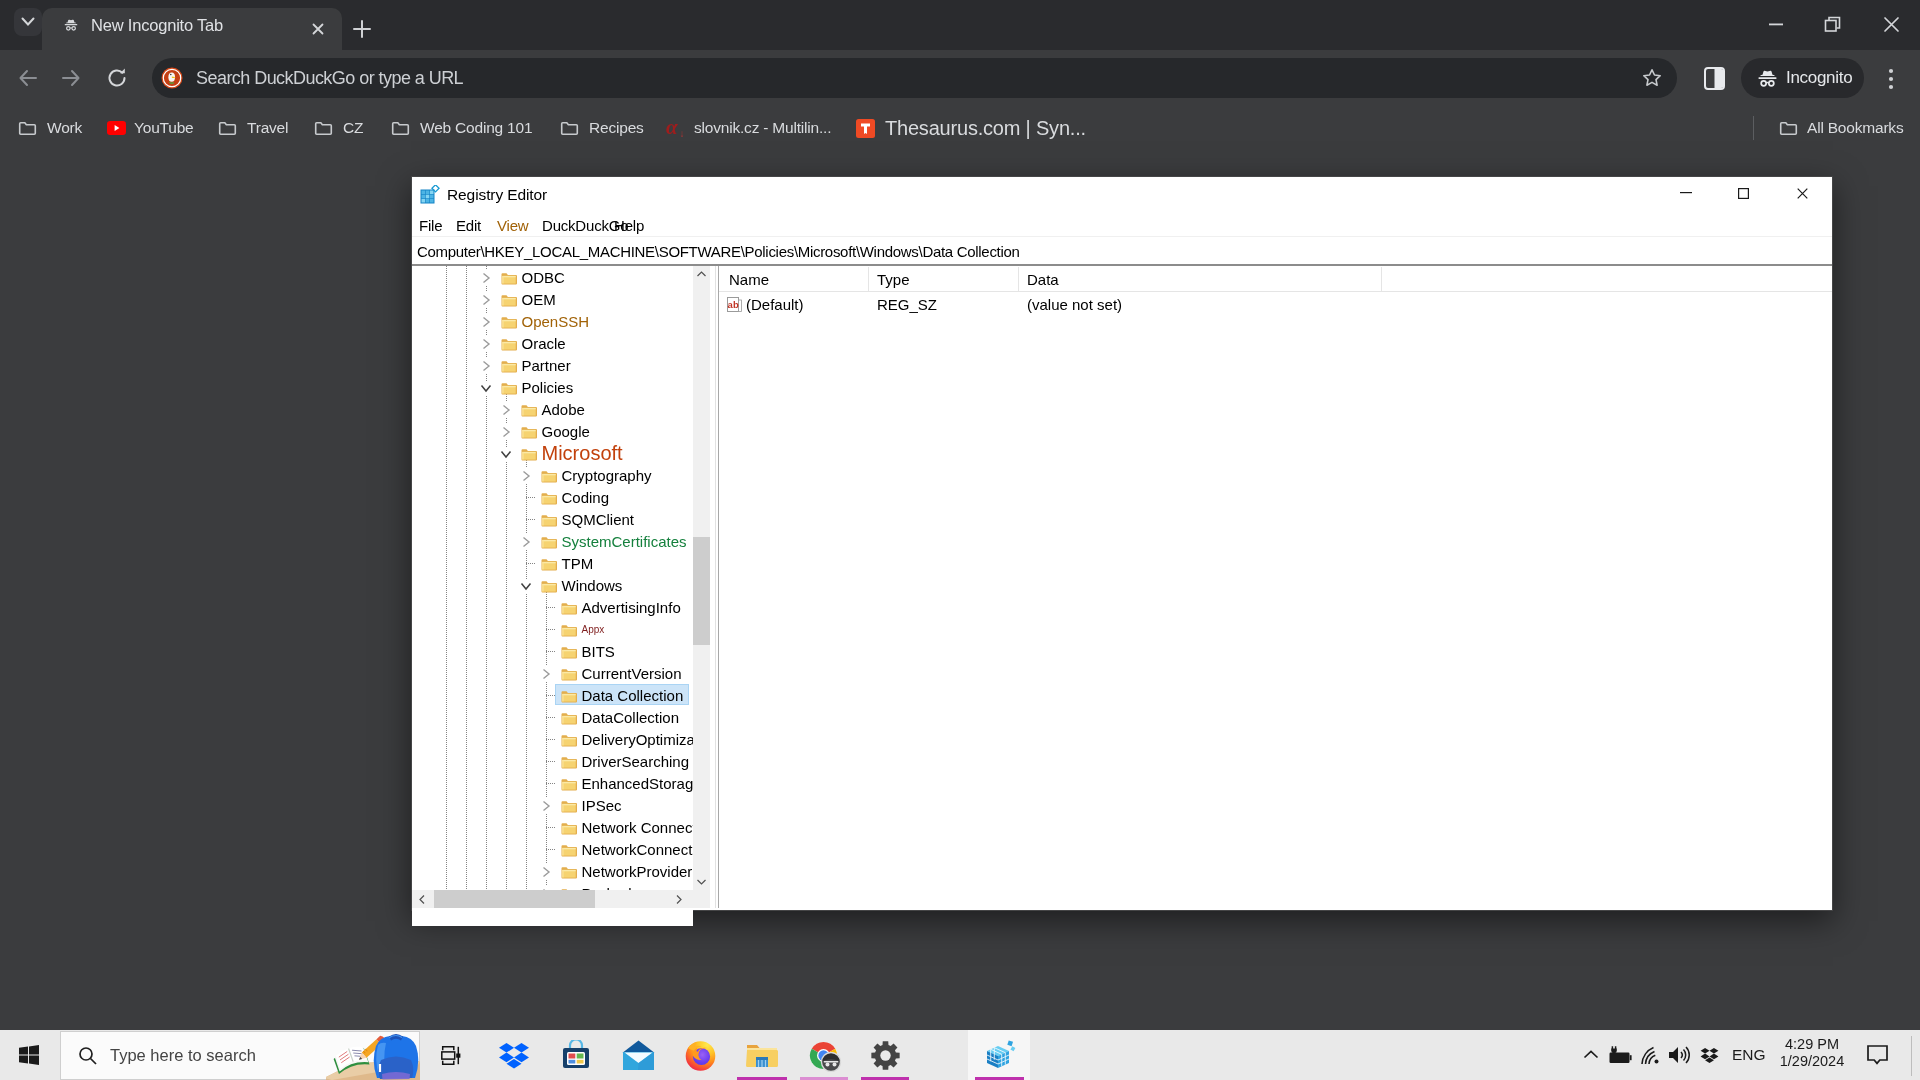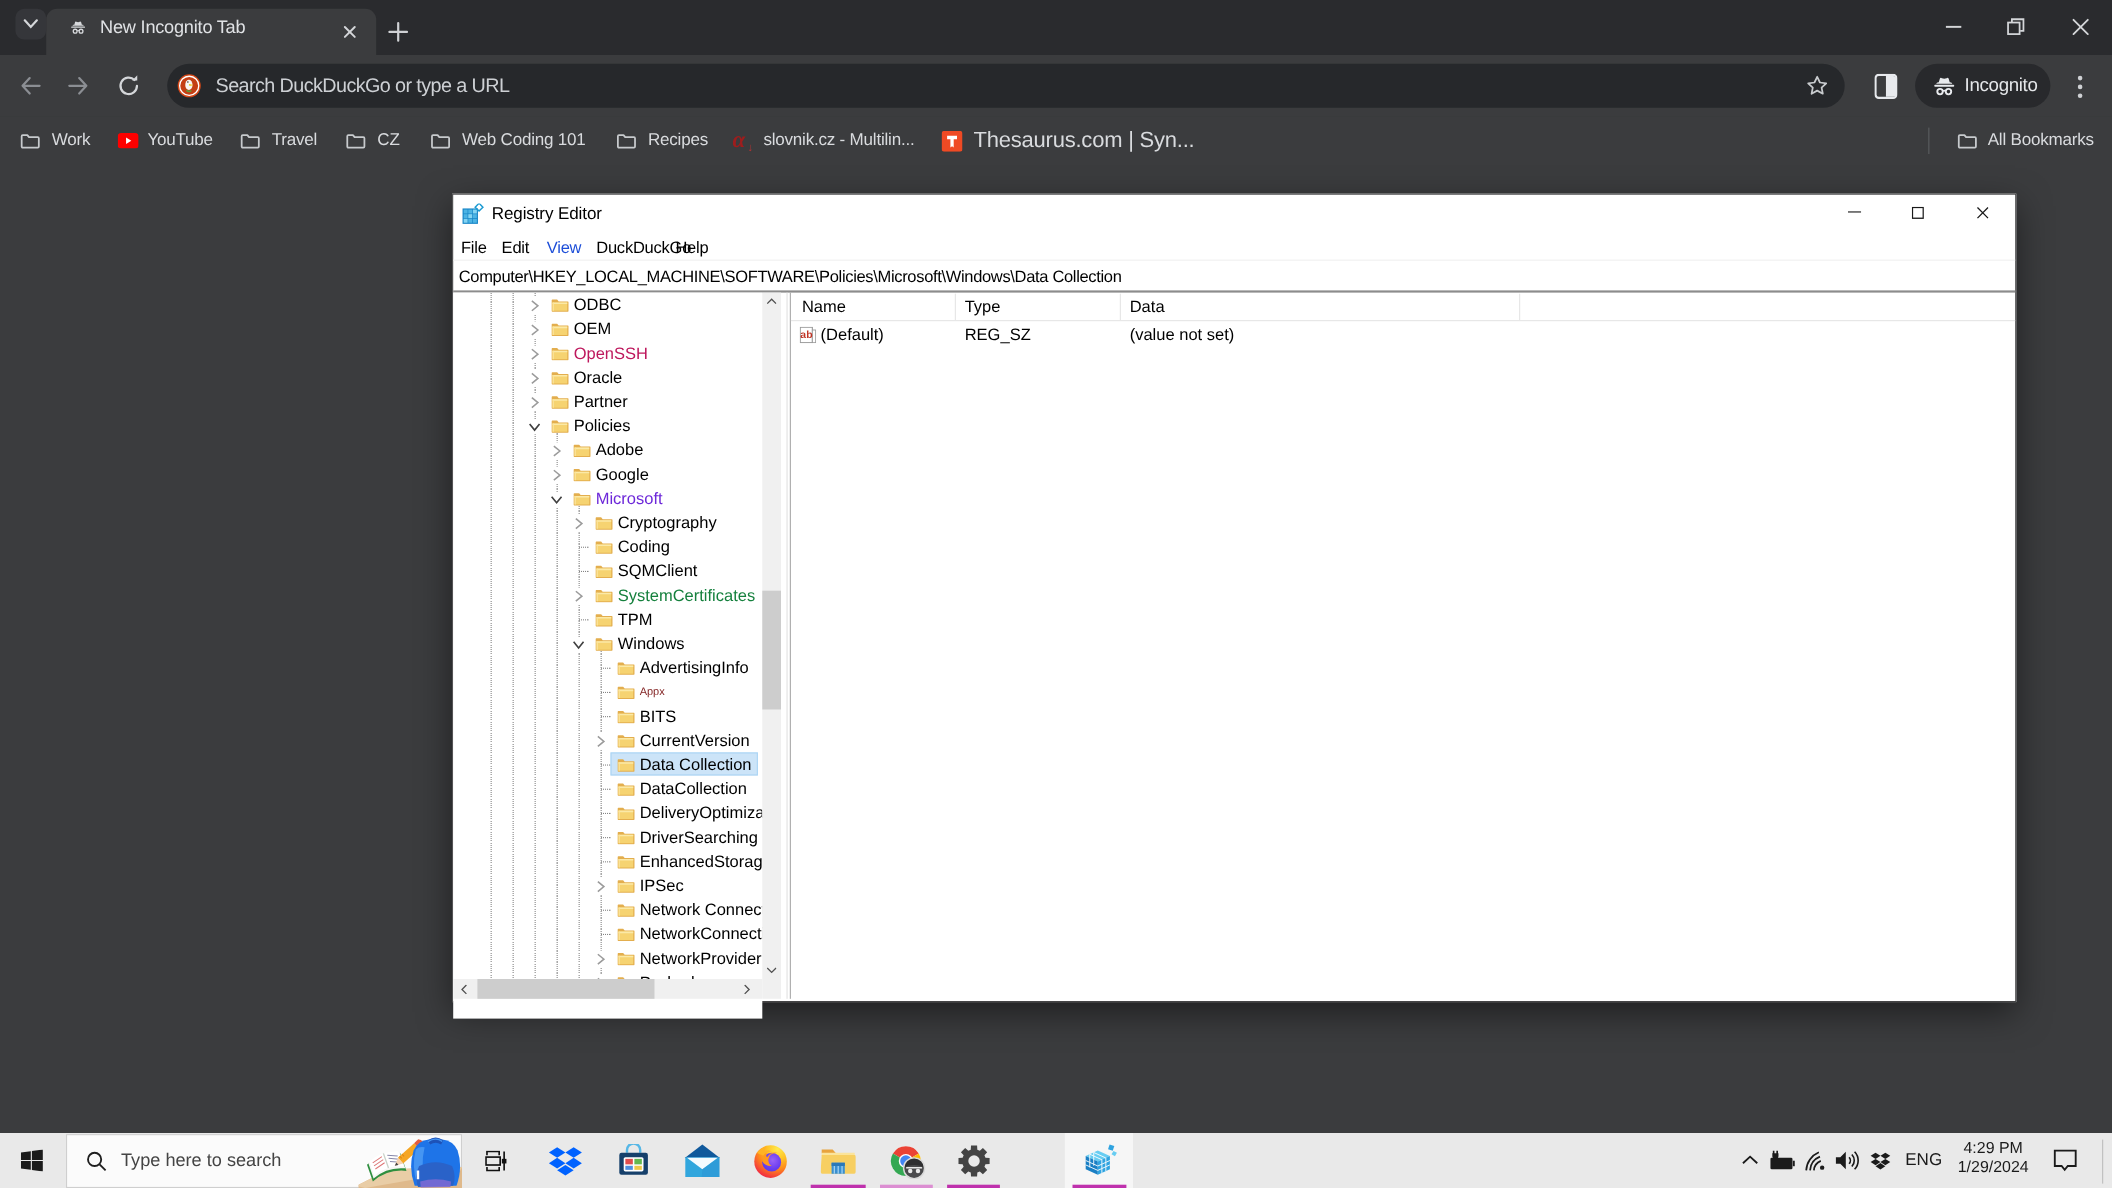--- a/index.html
+++ b/index.html
@@ -178,21 +178,21 @@
     <rect width="12" height="1.2" fill="#1a1a1a"></rect>
   </svg>
 <svg class="abs" style="left:1738px;top:188px" width="11" height="11" viewBox="0 0 11 11">
     <rect x="0.6" y="0.6" width="9.8" height="9.8" fill="none" stroke="#1a1a1a" stroke-width="1.2"></rect>
   </svg>
 <svg class="abs" style="left:1797px;top:188px" width="11" height="11" viewBox="0 0 11 11">
     <path d="M0.7 0.7 L10.3 10.3 M10.3 0.7 L0.7 10.3" stroke="#1a1a1a" stroke-width="1.2"></path>
   </svg>
 <div class="abs" style="left:419px;top:213px;height:24px;display:flex;align-items:center;color:#000;font-size:15px;letter-spacing:-0.2px">File</div>
 <div class="abs" style="left:456px;top:213px;height:24px;display:flex;align-items:center;color:#000;font-size:15px;letter-spacing:-0.2px">Edit</div>
-<div class="abs" style="left:497px;top:213px;height:24px;display:flex;align-items:center;color:#1d4ed8;font-size:15px;letter-spacing:-0.2px">View</div>
+<div class="abs" style="left:497px;top:213px;height:24px;display:flex;align-items:center;color:#a16207;font-size:15px;letter-spacing:-0.2px">View</div>
 <div class="abs" style="left:542px;top:213px;height:24px;display:flex;align-items:center;color:#000;font-size:15px;letter-spacing:-0.2px">DuckDuckGo</div>
 <div class="abs" style="left:614px;top:213px;height:24px;display:flex;align-items:center;color:#000;font-size:15px;letter-spacing:-0.2px">Help</div>
 <div class="abs" style="left:412px;top:236px;width:1420px;height:1px;background:#f0f0f0"></div>
 <div class="abs" style="left:417px;top:238px;height:26px;display:flex;align-items:center;color:#000;font-size:15px;letter-spacing:-0.3px">Computer\HKEY_LOCAL_MACHINE\SOFTWARE\Policies\Microsoft\Windows\Data Collection</div>
 <div class="abs" style="left:412px;top:264px;width:1420px;height:2px;background:#8c8c8c"></div>
 <div class="abs" style="left:412px;top:266px;width:281px;height:660px;overflow:hidden;background:#fff" id="treepane">
 <div style="position:absolute;left:34px;top:0px;width:1px;height:624px;background:repeating-linear-gradient(180deg,#848484 0 1px,transparent 1px 2px)"></div>
 <div style="position:absolute;left:54px;top:0px;width:1px;height:624px;background:repeating-linear-gradient(180deg,#848484 0 1px,transparent 1px 2px)"></div>
 <div style="position:absolute;left:74px;top:0px;width:1px;height:624px;background:repeating-linear-gradient(180deg,#848484 0 1px,transparent 1px 2px)"></div>
 <div style="position:absolute;left:94px;top:122px;width:1px;height:502px;background:repeating-linear-gradient(180deg,#848484 0 1px,transparent 1px 2px)"></div>
@@ -223,21 +223,21 @@
 <div style="position:absolute;left:68.5px;top:47.6px"><svg width="11" height="16" viewBox="0 0 11 16">
         <rect x="0" y="0" width="11" height="16" fill="#fff"></rect>
         <path d="M2.5 3.5 L8 8 L2.5 12.5" fill="none" stroke="#9b9b9b" stroke-width="1.4"></path>
       </svg></div>
 <div style="position:absolute;left:88.5px;top:49.1px"><svg width="16" height="13" viewBox="0 0 16 13">
         <path d="M.5 2.2 c0-.5.4-.9.9-.9 h4.1 l1.4 1.7 h8.2 c.5 0 .9.4.9.9 v7.7 c0 .5-.4.9-.9.9 H1.4 c-.5 0-.9-.4-.9-.9 z" fill="#e3ae4e"></path>
         <path d="M1.3 3.9 h13.4 v7.7 H1.3 z" fill="#f6d371"></path>
         <path d="M1.3 3.9 h13.4 v1.4 H1.3 z" fill="#fbe9a7"></path>
         <path d="M1.3 3.9 h1.2 v7.7 H1.3 z" fill="#fbe49b"></path>
       </svg></div>
-<div style="position:absolute;left:109.5px;top:44.6px;height:22px;display:flex;align-items:center;font-size:15px;color:#be185d;white-space:nowrap">OpenSSH</div>
+<div style="position:absolute;left:109.5px;top:44.6px;height:22px;display:flex;align-items:center;font-size:15px;color:#a16207;white-space:nowrap">OpenSSH</div>
 <div style="position:absolute;left:68.5px;top:69.6px"><svg width="11" height="16" viewBox="0 0 11 16">
         <rect x="0" y="0" width="11" height="16" fill="#fff"></rect>
         <path d="M2.5 3.5 L8 8 L2.5 12.5" fill="none" stroke="#9b9b9b" stroke-width="1.4"></path>
       </svg></div>
 <div style="position:absolute;left:88.5px;top:71.1px"><svg width="16" height="13" viewBox="0 0 16 13">
         <path d="M.5 2.2 c0-.5.4-.9.9-.9 h4.1 l1.4 1.7 h8.2 c.5 0 .9.4.9.9 v7.7 c0 .5-.4.9-.9.9 H1.4 c-.5 0-.9-.4-.9-.9 z" fill="#e3ae4e"></path>
         <path d="M1.3 3.9 h13.4 v7.7 H1.3 z" fill="#f6d371"></path>
         <path d="M1.3 3.9 h13.4 v1.4 H1.3 z" fill="#fbe9a7"></path>
         <path d="M1.3 3.9 h1.2 v7.7 H1.3 z" fill="#fbe49b"></path>
       </svg></div>
@@ -289,21 +289,21 @@
 <div style="position:absolute;left:87px;top:180.6px"><svg width="14" height="14" viewBox="0 0 14 14">
         <rect x="0" y="0" width="14" height="14" fill="#fff"></rect>
         <path d="M2.5 4.5 L7 10 L11.5 4.5" fill="none" stroke="#404040" stroke-width="1.5"></path>
       </svg></div>
 <div style="position:absolute;left:108.5px;top:181.1px"><svg width="16" height="13" viewBox="0 0 16 13">
         <path d="M.5 2.2 c0-.5.4-.9.9-.9 h4.1 l1.4 1.7 h8.2 c.5 0 .9.4.9.9 v7.7 c0 .5-.4.9-.9.9 H1.4 c-.5 0-.9-.4-.9-.9 z" fill="#e3ae4e"></path>
         <path d="M1.3 3.9 h13.4 v7.7 H1.3 z" fill="#f6d371"></path>
         <path d="M1.3 3.9 h13.4 v1.4 H1.3 z" fill="#fbe9a7"></path>
         <path d="M1.3 3.9 h1.2 v7.7 H1.3 z" fill="#fbe49b"></path>
       </svg></div>
-<div style="position:absolute;left:129.5px;top:176.6px;height:22px;display:flex;align-items:center;font-size:15px;color:#6d28d9;white-space:nowrap">Microsoft</div>
+<div style="position:absolute;left:129.5px;top:176.6px;height:22px;display:flex;align-items:center;font-size:20px;color:#c2410c;white-space:nowrap">Microsoft</div>
 <div style="position:absolute;left:108.5px;top:201.6px"><svg width="11" height="16" viewBox="0 0 11 16">
         <rect x="0" y="0" width="11" height="16" fill="#fff"></rect>
         <path d="M2.5 3.5 L8 8 L2.5 12.5" fill="none" stroke="#9b9b9b" stroke-width="1.4"></path>
       </svg></div>
 <div style="position:absolute;left:128.5px;top:203.1px"><svg width="16" height="13" viewBox="0 0 16 13">
         <path d="M.5 2.2 c0-.5.4-.9.9-.9 h4.1 l1.4 1.7 h8.2 c.5 0 .9.4.9.9 v7.7 c0 .5-.4.9-.9.9 H1.4 c-.5 0-.9-.4-.9-.9 z" fill="#e3ae4e"></path>
         <path d="M1.3 3.9 h13.4 v7.7 H1.3 z" fill="#f6d371"></path>
         <path d="M1.3 3.9 h13.4 v1.4 H1.3 z" fill="#fbe9a7"></path>
         <path d="M1.3 3.9 h1.2 v7.7 H1.3 z" fill="#fbe49b"></path>
       </svg></div>

